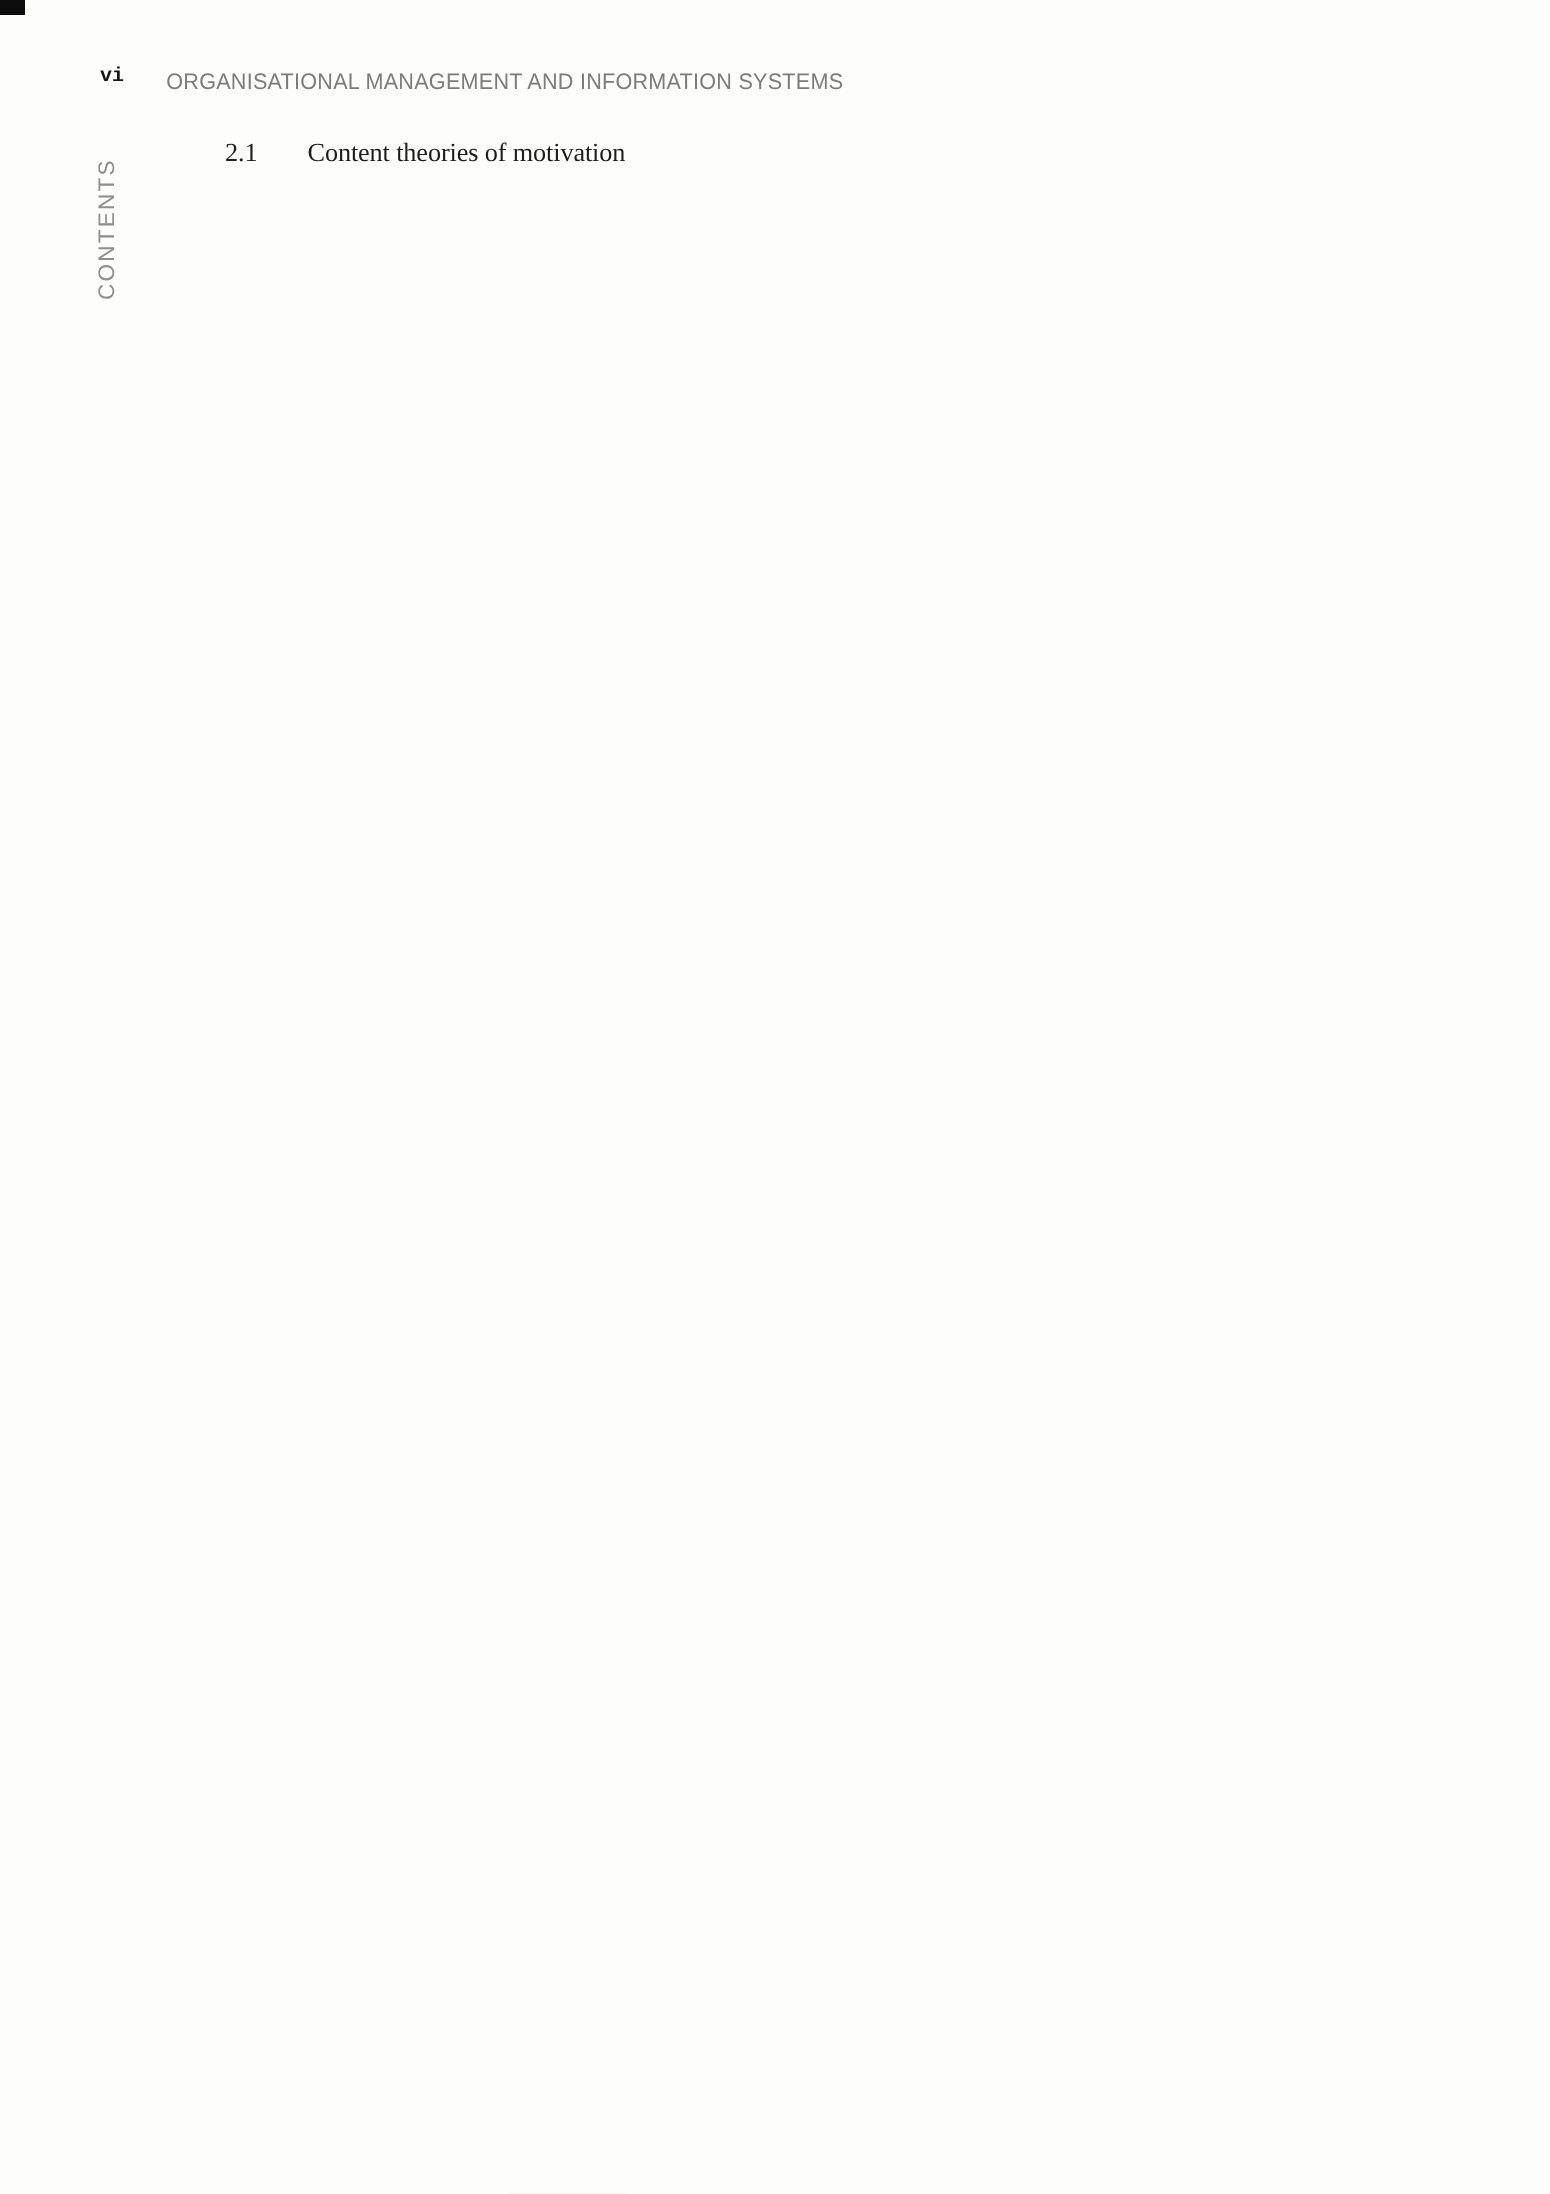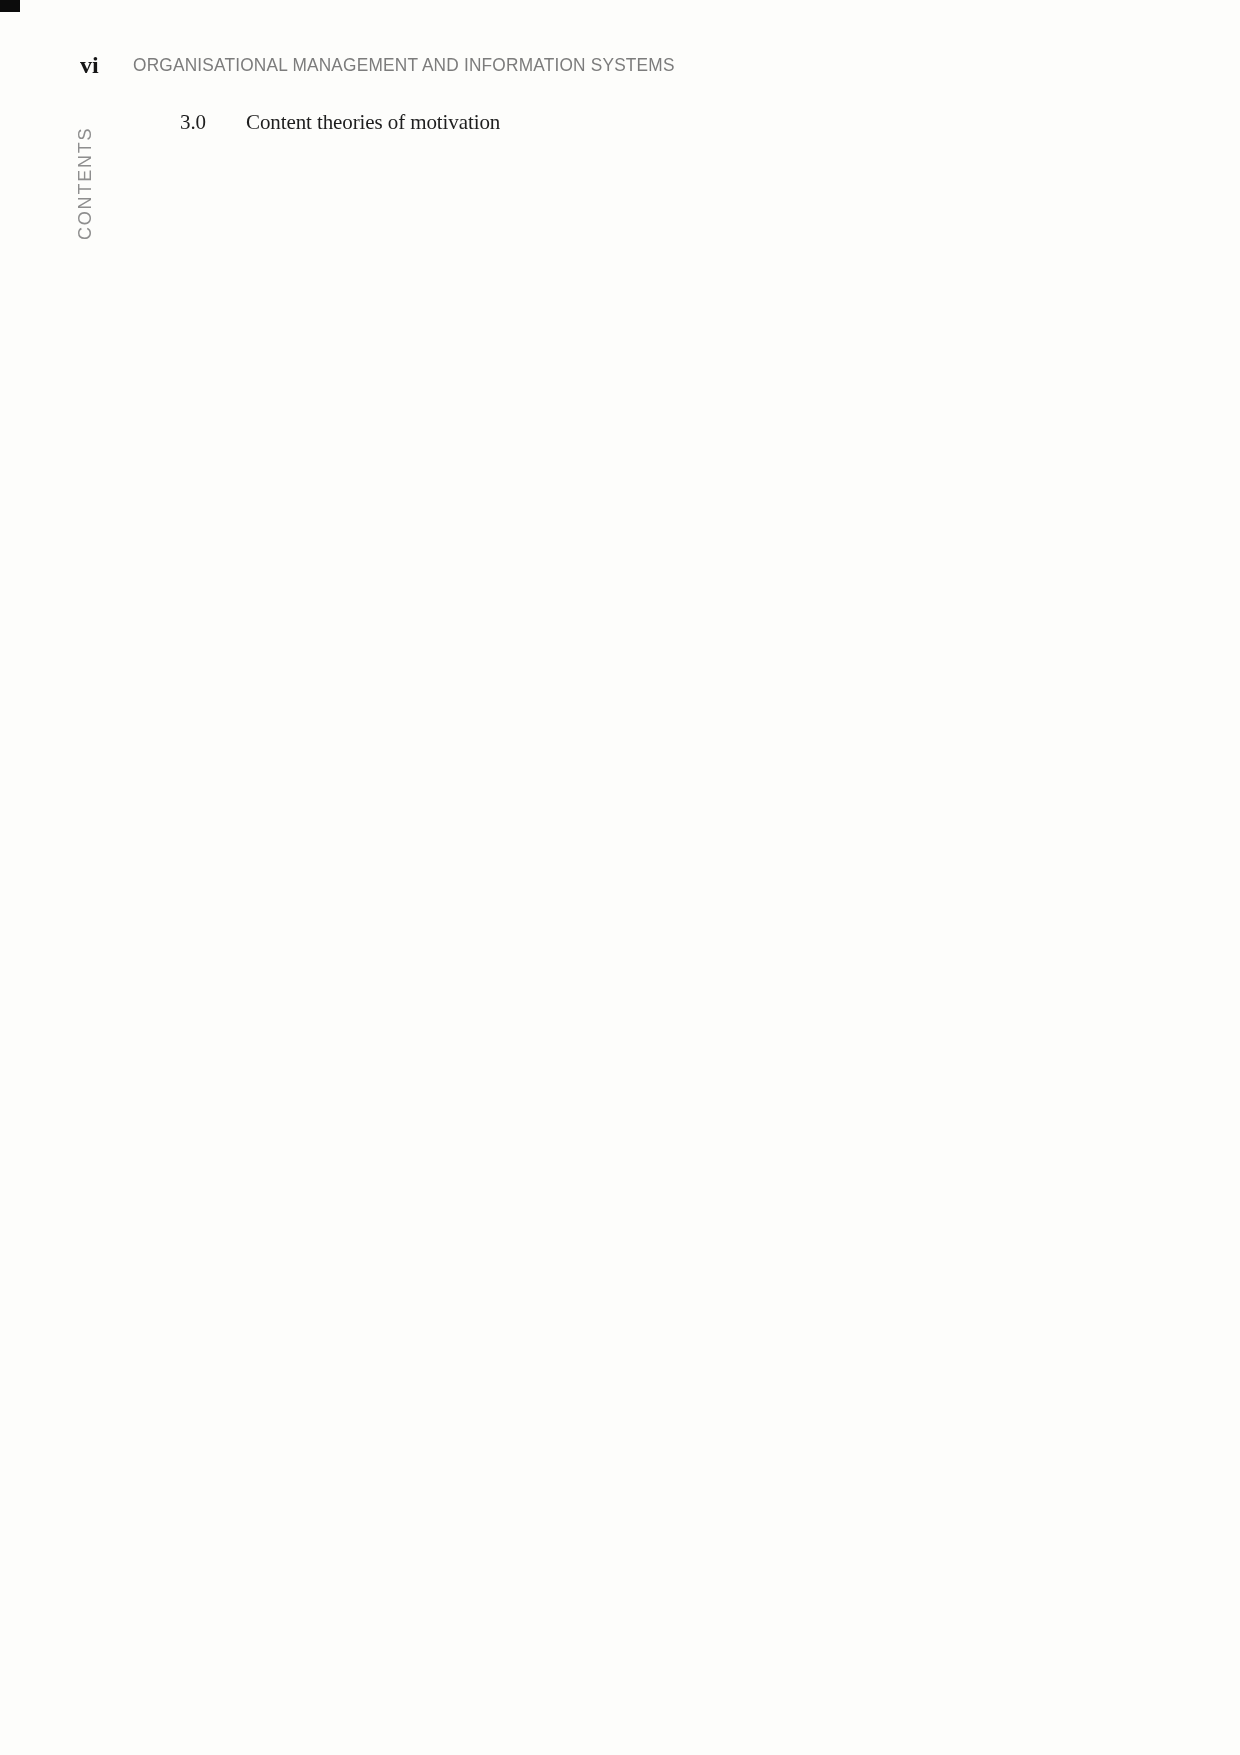--- a/index.html
+++ b/index.html
@@ -14,23 +14,23 @@
   }
   .corner-mark {
     position: absolute;
     left: 0; top: 0;
     width: 20px; height: 12px;
     background: #0c0c0c;
   }
   .folio {
     position: absolute;
     left: 80px; top: 52px;
-    font-family: Liberation Serif, serif;
+    font-family: Liberation Mono, monospace;
     font-weight: bold;
-    font-size: 24px;
+    font-size: 16px;
     color: #161616;
   }
   .running-head {
     position: absolute;
     left: 133px; top: 55px;
     font-family: "Liberation Sans", sans-serif;
     font-size: 18px;
     color: #7c7c7c;
     letter-spacing: 0.2px;
     transform: scaleX(0.96);
@@ -75,19 +75,19 @@
   <div class="corner-mark"></div>
 
   <div class="folio">vi</div>
 
   <div class="running-head">ORGANISATIONAL MANAGEMENT AND INFORMATION SYSTEMS</div>
 
   <div class="side-label">CONTENTS</div>
 
   <div class="toc" id="toc-list">
       <div class="row style-l1">
-      <span class="num">3.0</span>
+      <span class="num">2.1</span>
       <span class="title">Content theories of motivation</span>
       <span class="page">116</span>
     </div>
     </div>
 
 </div>
 
 </body></html>

